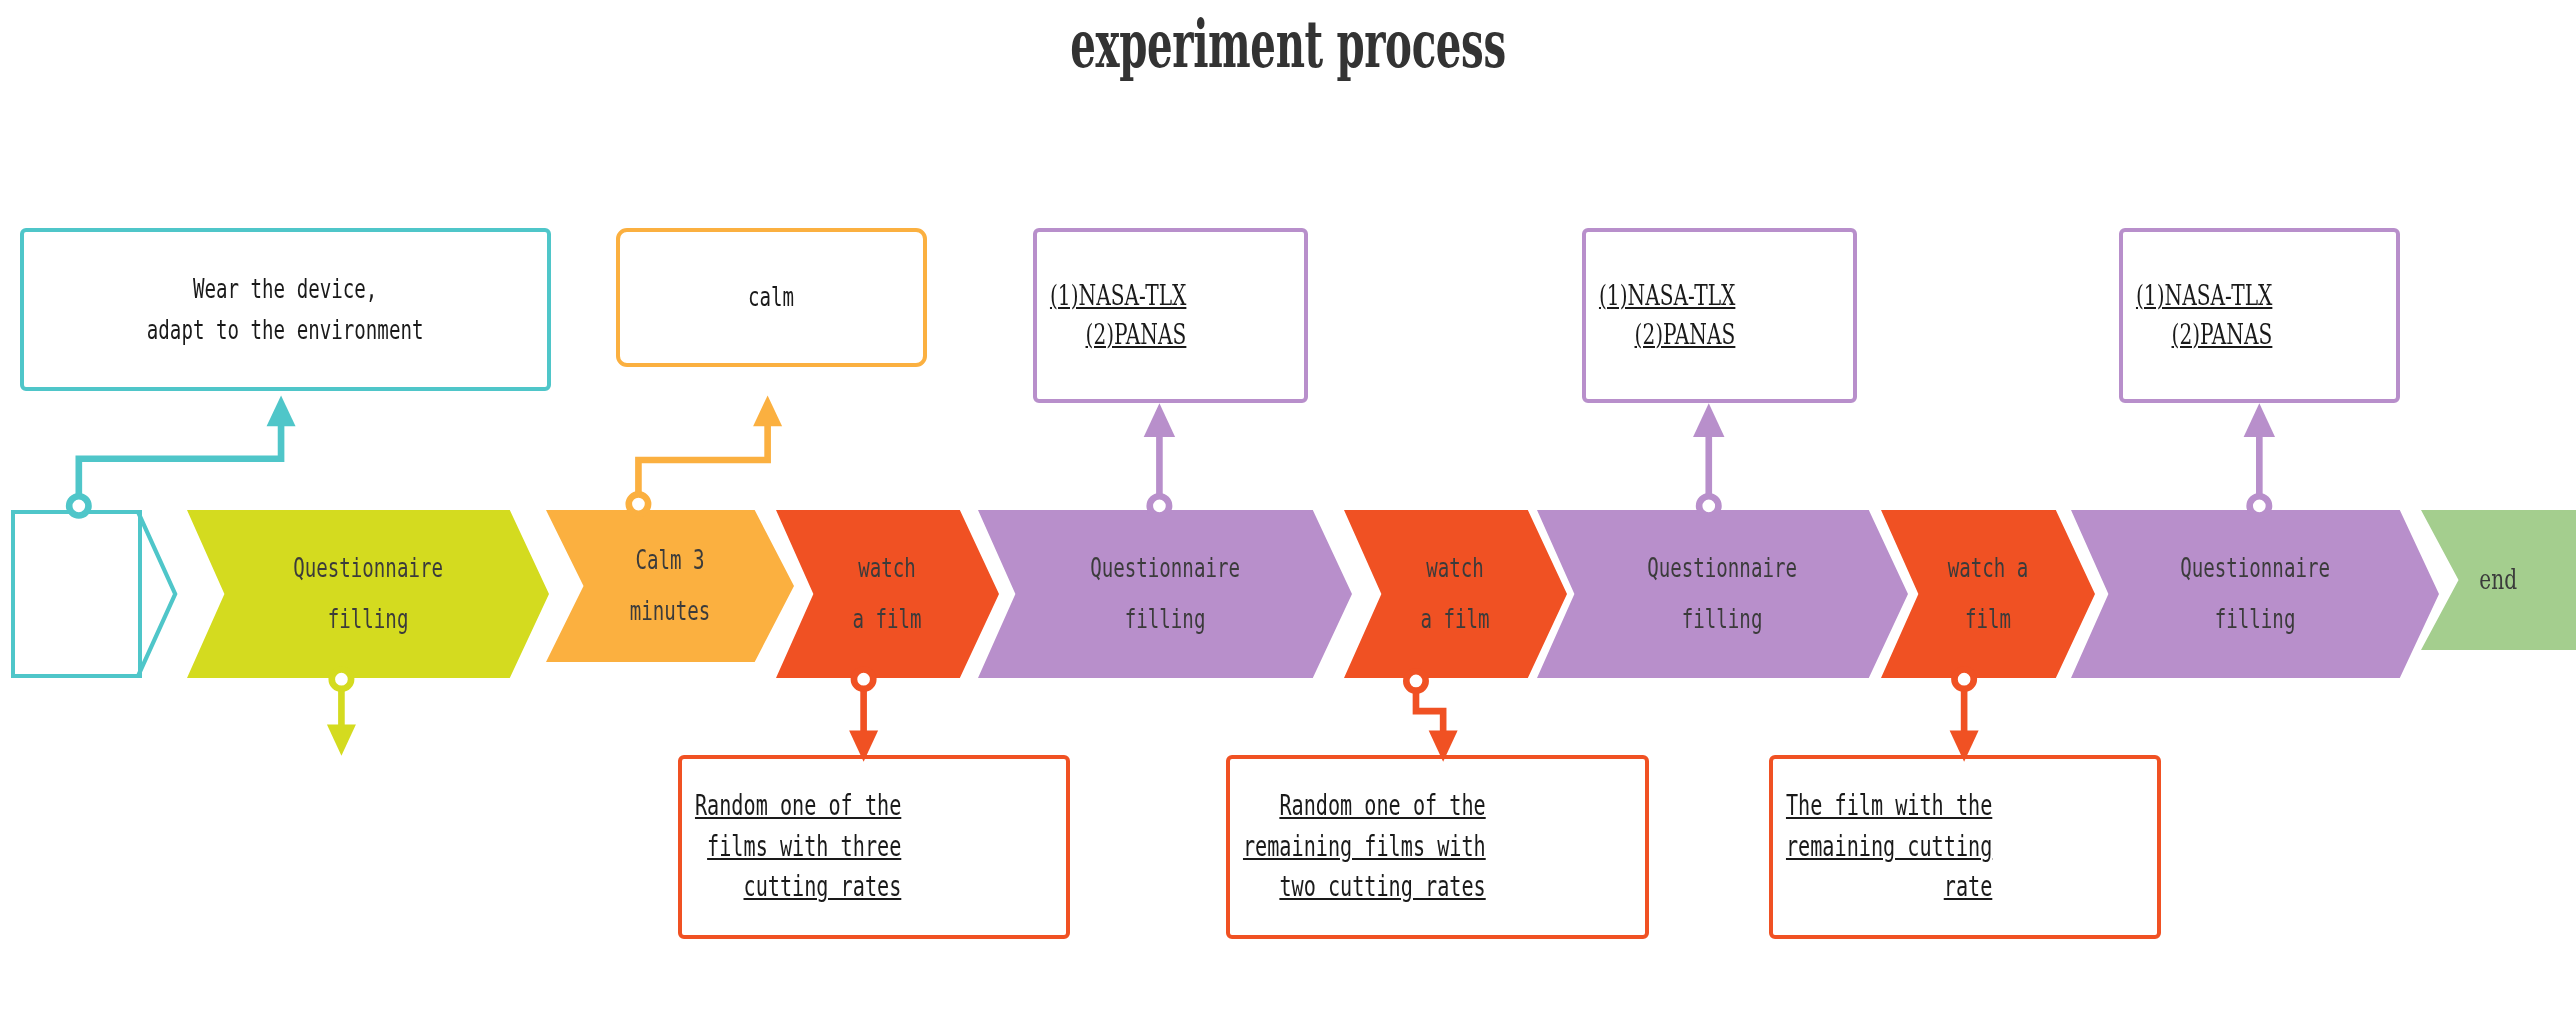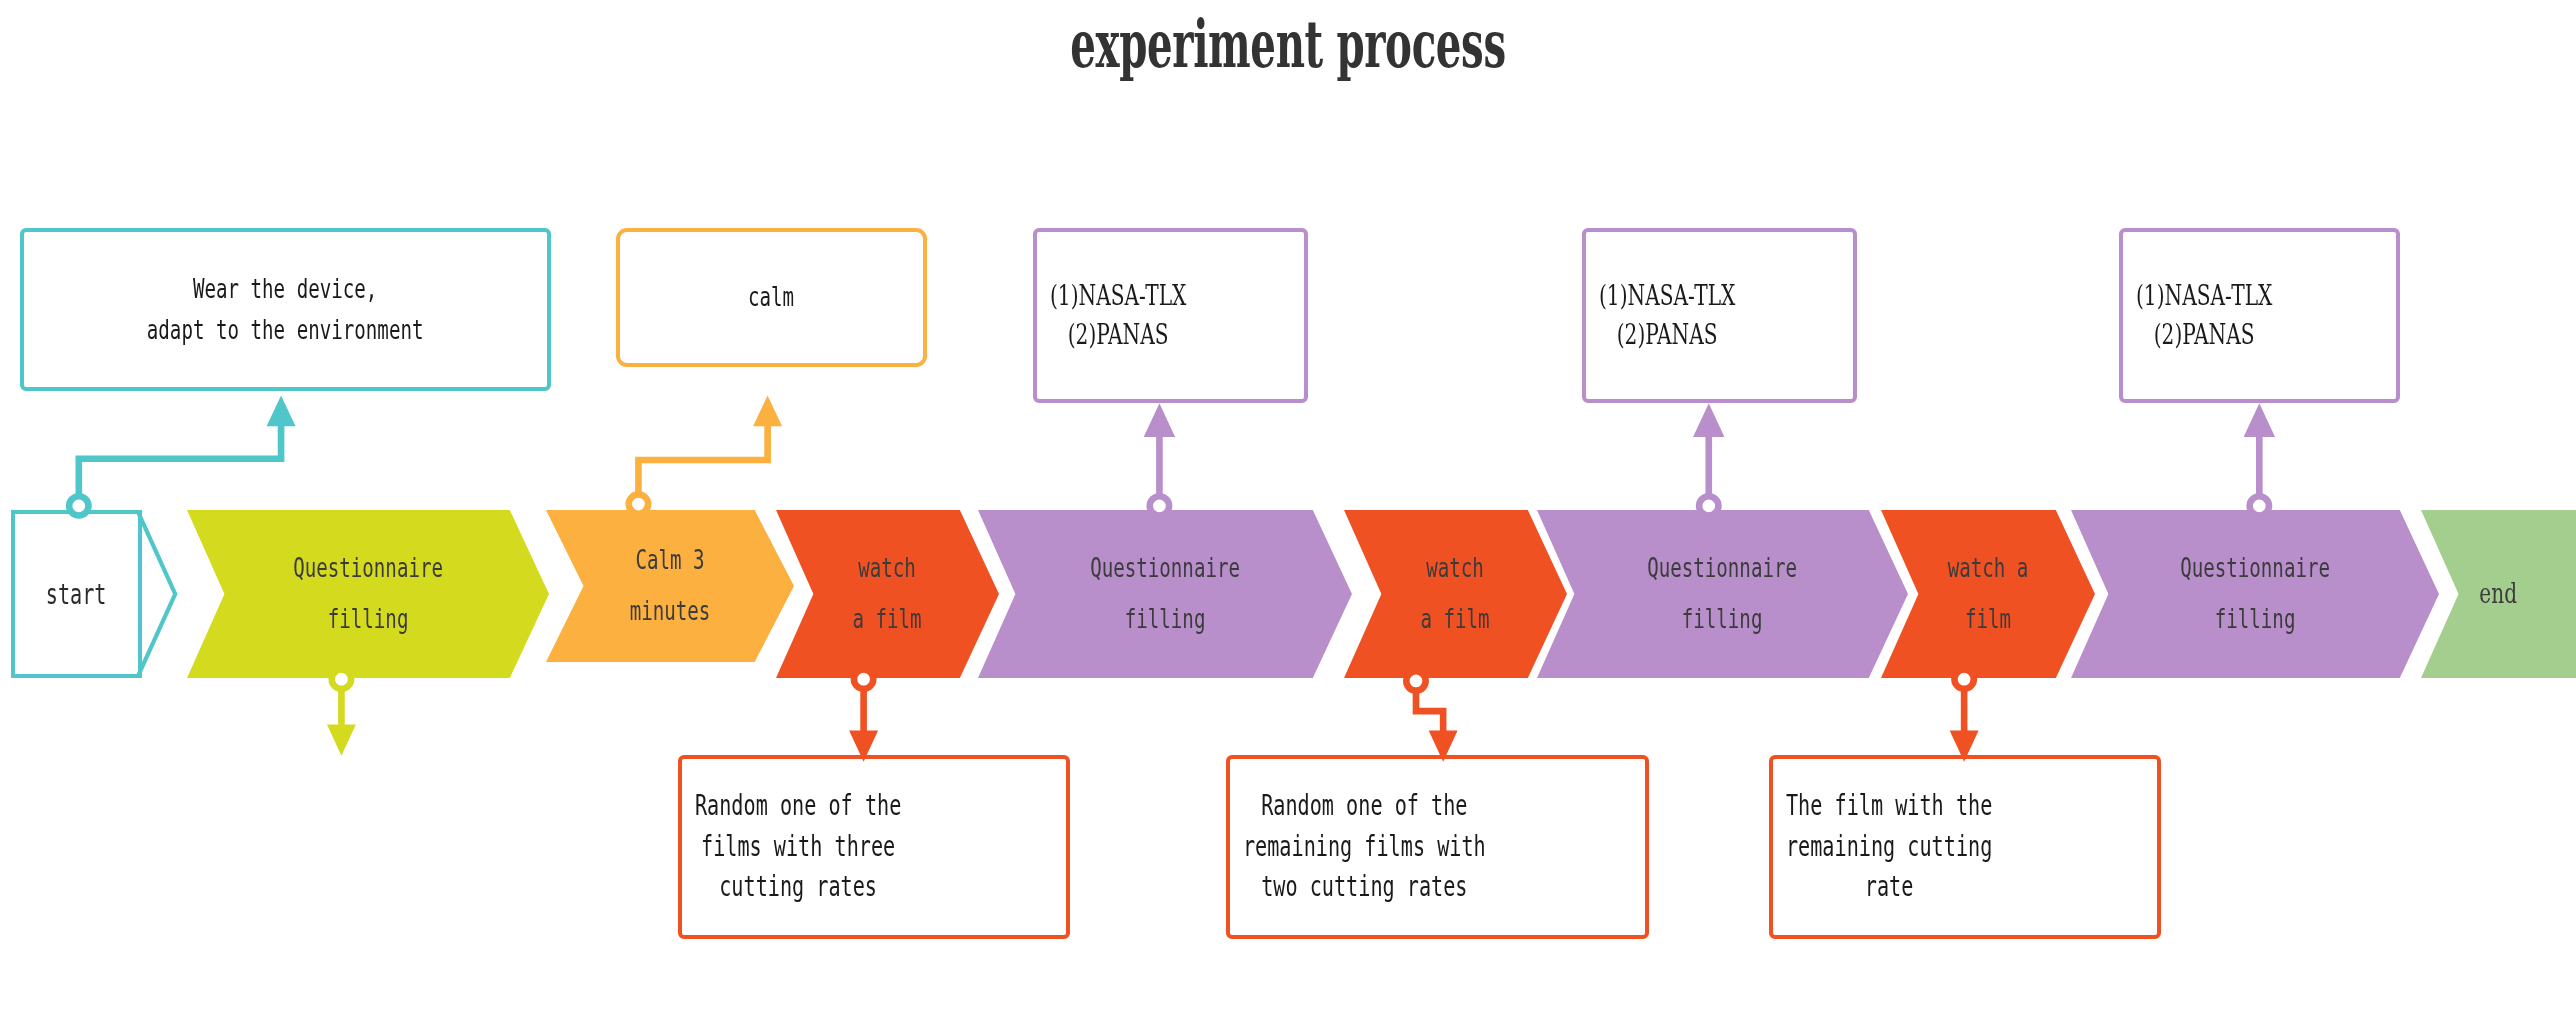--- a/index.html
+++ b/index.html
@@ -22,21 +22,21 @@
     border-style:solid;border-width:4.2px;border-radius:6px;
     color:#1a1a1a;display:flex;flex-direction:column;justify-content:center;
     white-space:pre-line;
   }
   .box .txt{
     transform:scaleX(.72);transform-origin:left center;white-space:pre-line;
     line-height:1.52;
   }
   .box.center{align-items:center;text-align:center;}
   .box.center .txt{transform-origin:center center;text-align:center;}
-  .box.left{align-items:flex-start;text-align:center;}
+  .box.left{align-items:flex-start;text-align:right;text-decoration:underline;}
   .box.left .txt{padding-left:18px;}
 
   .serifbox .txt{font-family:"DejaVu Serif","Liberation Serif",serif;}
 
   
   .chev{
     position:absolute;box-sizing:border-box;
     display:flex;align-items:center;justify-content:center;
     color:#3b3b3b;
   }
@@ -170,23 +170,20 @@
       <path d="M3742,668 L3768,724 L3716,724 Z" fill="#B88FCB"></path>
       <circle cx="3742" cy="838" r="16" fill="#ffffff" stroke="#B88FCB" stroke-width="11"></circle>
     </g>
   </svg>
 
   <div class="startnode" style="left:11px;top:510px;width:169px;height:168px;">
     <svg style="position:absolute;left:0;top:0;width:169px;height:168px;z-index:2;overflow:visible;" viewBox="0 0 280 278">
       <path d="M210,2 L272,139 L210,276" fill="none" stroke="#4FC6C9" stroke-width="7"></path>
     </svg>
     <div class="srect"></div>
-    <div class="slbl">
-      <span style="font-size:28px;">start</span>
-    </div>
   </div>
 
   <div class="chev" style="left:187px;top:510px;width:362px;height:168px;">
     <svg class="chevshape" viewBox="0 0 600 278" preserveAspectRatio="none">
       <path d="M0,0 L535,0 L600,139 L535,278 L0,278 L62,139 Z" fill="#D4DB1F"></path>
     </svg>
     <div class="ctxt" style="font-size:26.6px;">Questionnaire
 filling</div>
   </div>
 
@@ -239,21 +236,21 @@
   </div>
 
   <div class="chev" style="left:2071px;top:510px;width:368px;height:168px;">
     <svg class="chevshape" viewBox="0 0 610 278" preserveAspectRatio="none">
       <path d="M0,0 L545,0 L610,139 L545,278 L0,278 L62,139 Z" fill="#B88FCB"></path>
     </svg>
     <div class="ctxt" style="font-size:26.6px;">Questionnaire
 filling</div>
   </div>
 
-  <div class="chev" style="left:2421px;top:510px;width:155px;height:168px;">
+  <div class="chev" style="left:2421px;top:510px;width:155px;height:140px;">
     <svg class="chevshape" viewBox="0 0 256 278" preserveAspectRatio="none">
       <path d="M0,0 L256,0 L256,278 L0,278 L62,139 Z" fill="#A4CE8E"></path>
     </svg>
     <div class="ctxt serif" style="font-size:28px;">end</div>
   </div>
 
 </div>
 
 
 </body></html>

